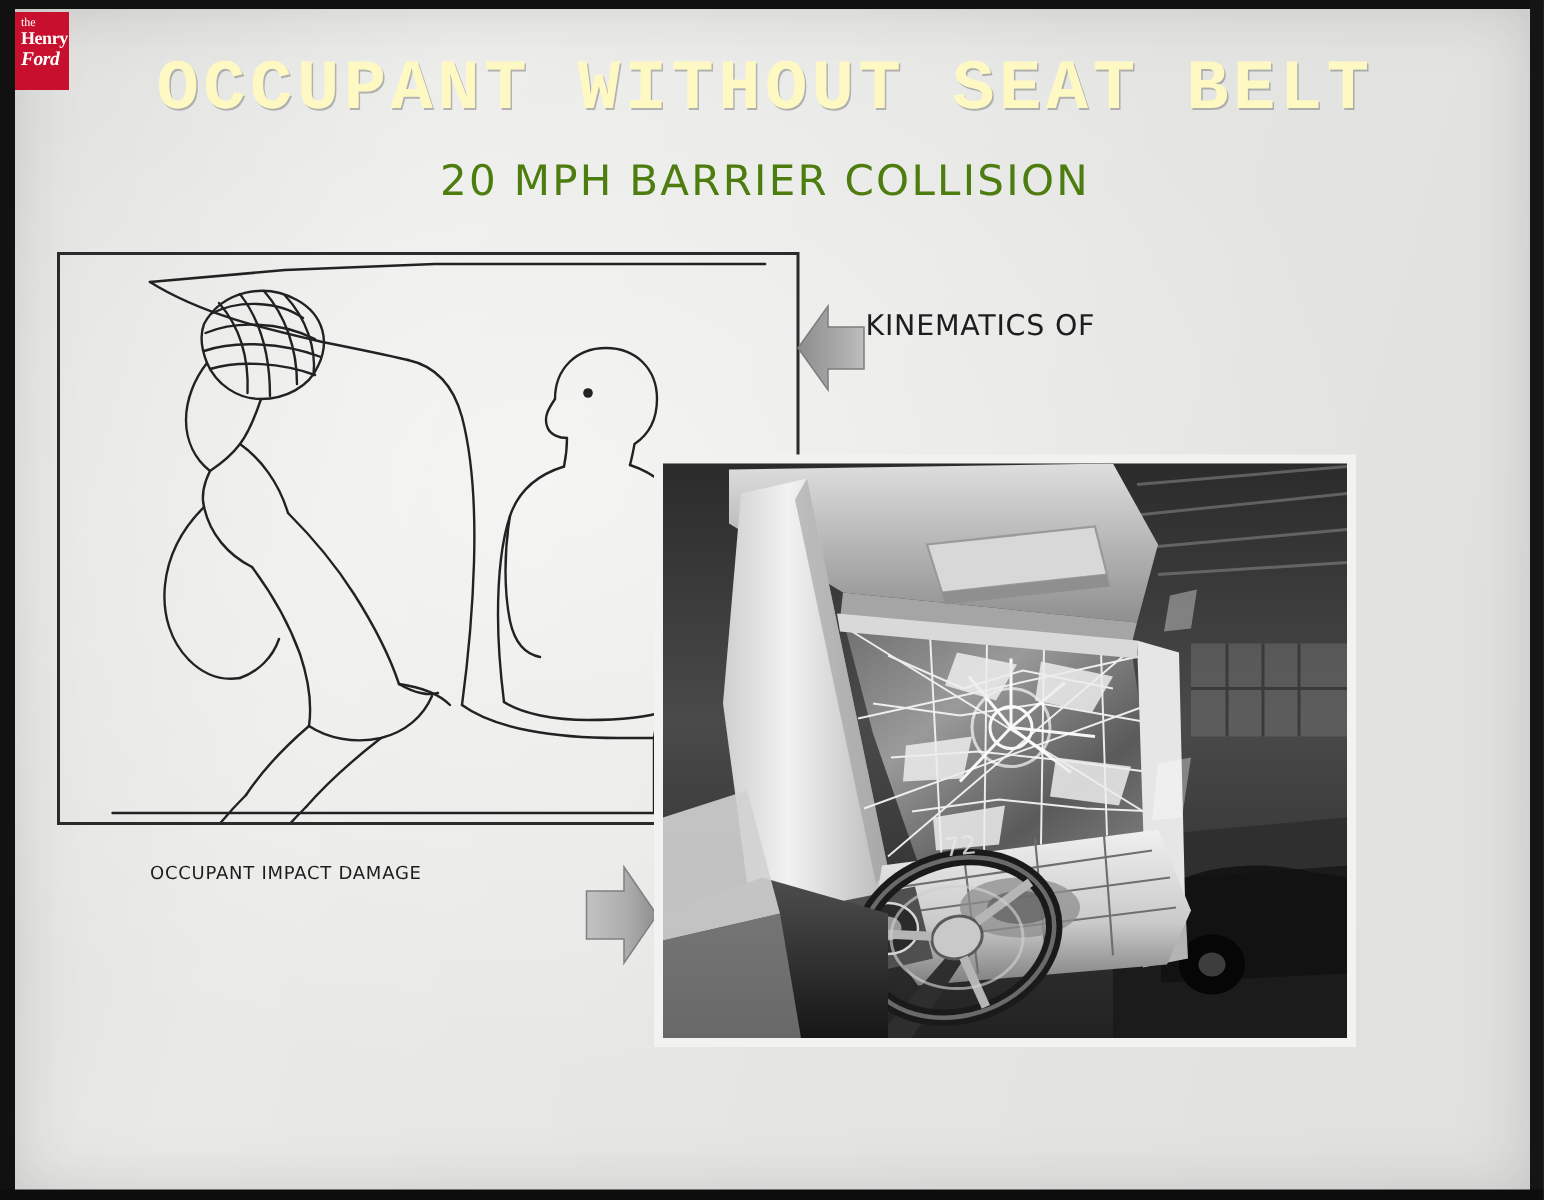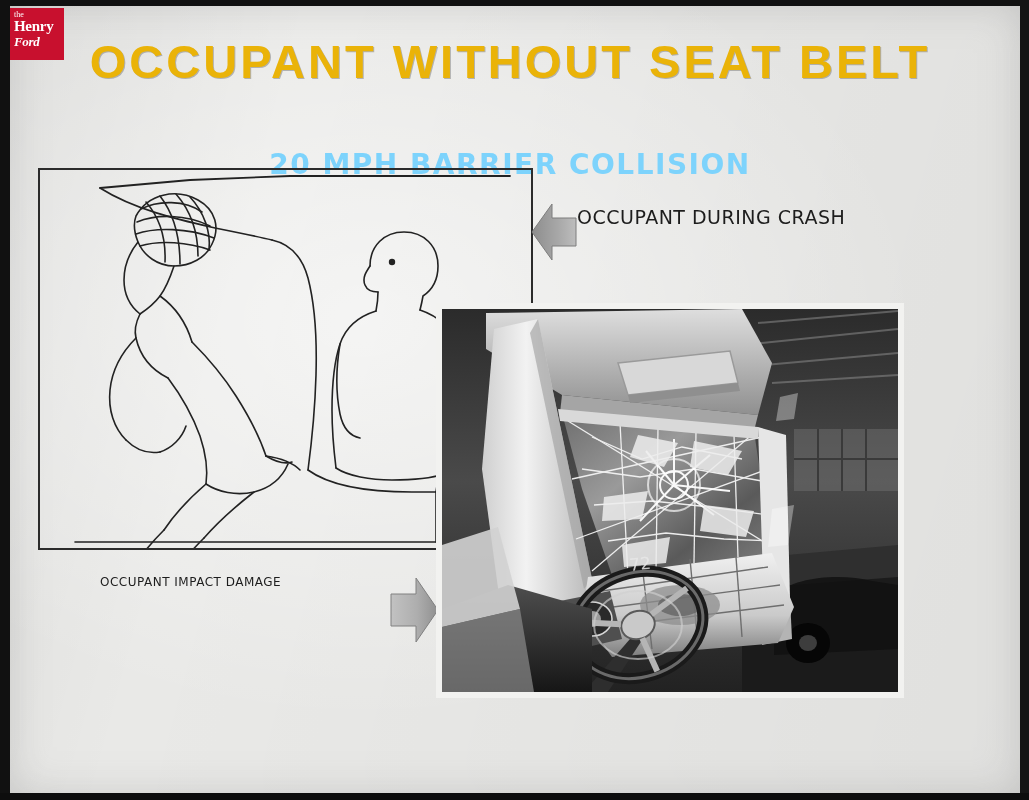--- a/index.html
+++ b/index.html
@@ -65,76 +65,75 @@
     left: 0; bottom: 0;
     width: 1029px; height: 7px;
     background: #0d0d0d;
   }
 
   
   .watermark {
     position: absolute;
     left: 10px;
     top: 8px;
-    width: 54px;
+    width: 36px;
     height: 52px;
     background: #c8102e;
     color: #fff;
     font-family: "Liberation Serif", serif;
     line-height: 1.05;
     padding: 3px 4px;
     box-sizing: border-box;
     z-index: 40;
   }
   .watermark .w-the {
     font-size: 8px;
     display: block;
   }
   .watermark .w-henry {
-    font-size: 15px;
+    font-size: 12px;
     font-weight: bold;
     display: block;
     letter-spacing: -0.3px;
   }
   .watermark .w-ford {
     font-size: 13px;
     font-weight: bold;
     display: block;
     letter-spacing: -0.3px;
     font-style: italic;
   }
 
   
   .title {
     position: absolute;
     left: 70px;
     top: 34px;
     width: 880px;
     text-align: center;
-    font-family: Liberation Sans, sans-serif;
+    font-family: Liberation Mono, monospace;
     font-weight: bold;
     font-size: 47px;
     letter-spacing: 3px;
-    color: #eab308;
+    color: #fef9c3;
     text-shadow: 1px 1px 0 rgba(120,120,120,0.5);
     white-space: nowrap;
   }
   .subtitle {
     position: absolute;
     left: 70px;
     top: 104px;
     width: 880px;
     text-align: center;
     font-family: "DejaVu Sans", sans-serif;
-    font-weight: bold;
+    font-weight: normal;
     font-size: 28px;
     letter-spacing: 1.5px;
-    color: #7dd3fc;
+    color: #4d7c0f;
     white-space: nowrap;
-    margin-top: 44px;
   }
 
   
   .drawing-panel {
     position: absolute;
     left: 38px;
     top: 168px;
     width: 495px;
     height: 382px;
     border: 2px solid #2b2b2b;
@@ -308,21 +307,21 @@
       <linearGradient id="agrad1" x1="0" y1="0" x2="1" y2="0">
         <stop offset="0%" stop-color="#8d8d8d"></stop>
         <stop offset="60%" stop-color="#a8a8a8"></stop>
         <stop offset="100%" stop-color="#bdbdbd"></stop>
       </linearGradient>
     </defs>
     <path d="M2 36 L22 8 L22 22 L46 22 L46 50 L22 50 L22 64 Z" fill="url(#agrad1)" stroke="#7d7d7d" stroke-width="1"></path>
   </svg>
 
   <div class="callout-top-text">
-    <div>OCCUPANT DURING CRASH</div>
+    <div>KINEMATICS OF</div>
   </div>
 
   <svg class="arrow" style="left:388px; top:570px;" width="52" height="80" viewBox="0 0 52 80">
     <defs>
       <linearGradient id="agrad2" x1="0" y1="0" x2="1" y2="0">
         <stop offset="0%" stop-color="#c2c2c2"></stop>
         <stop offset="55%" stop-color="#aeaeae"></stop>
         <stop offset="100%" stop-color="#8f8f8f"></stop>
       </linearGradient>
     </defs>

